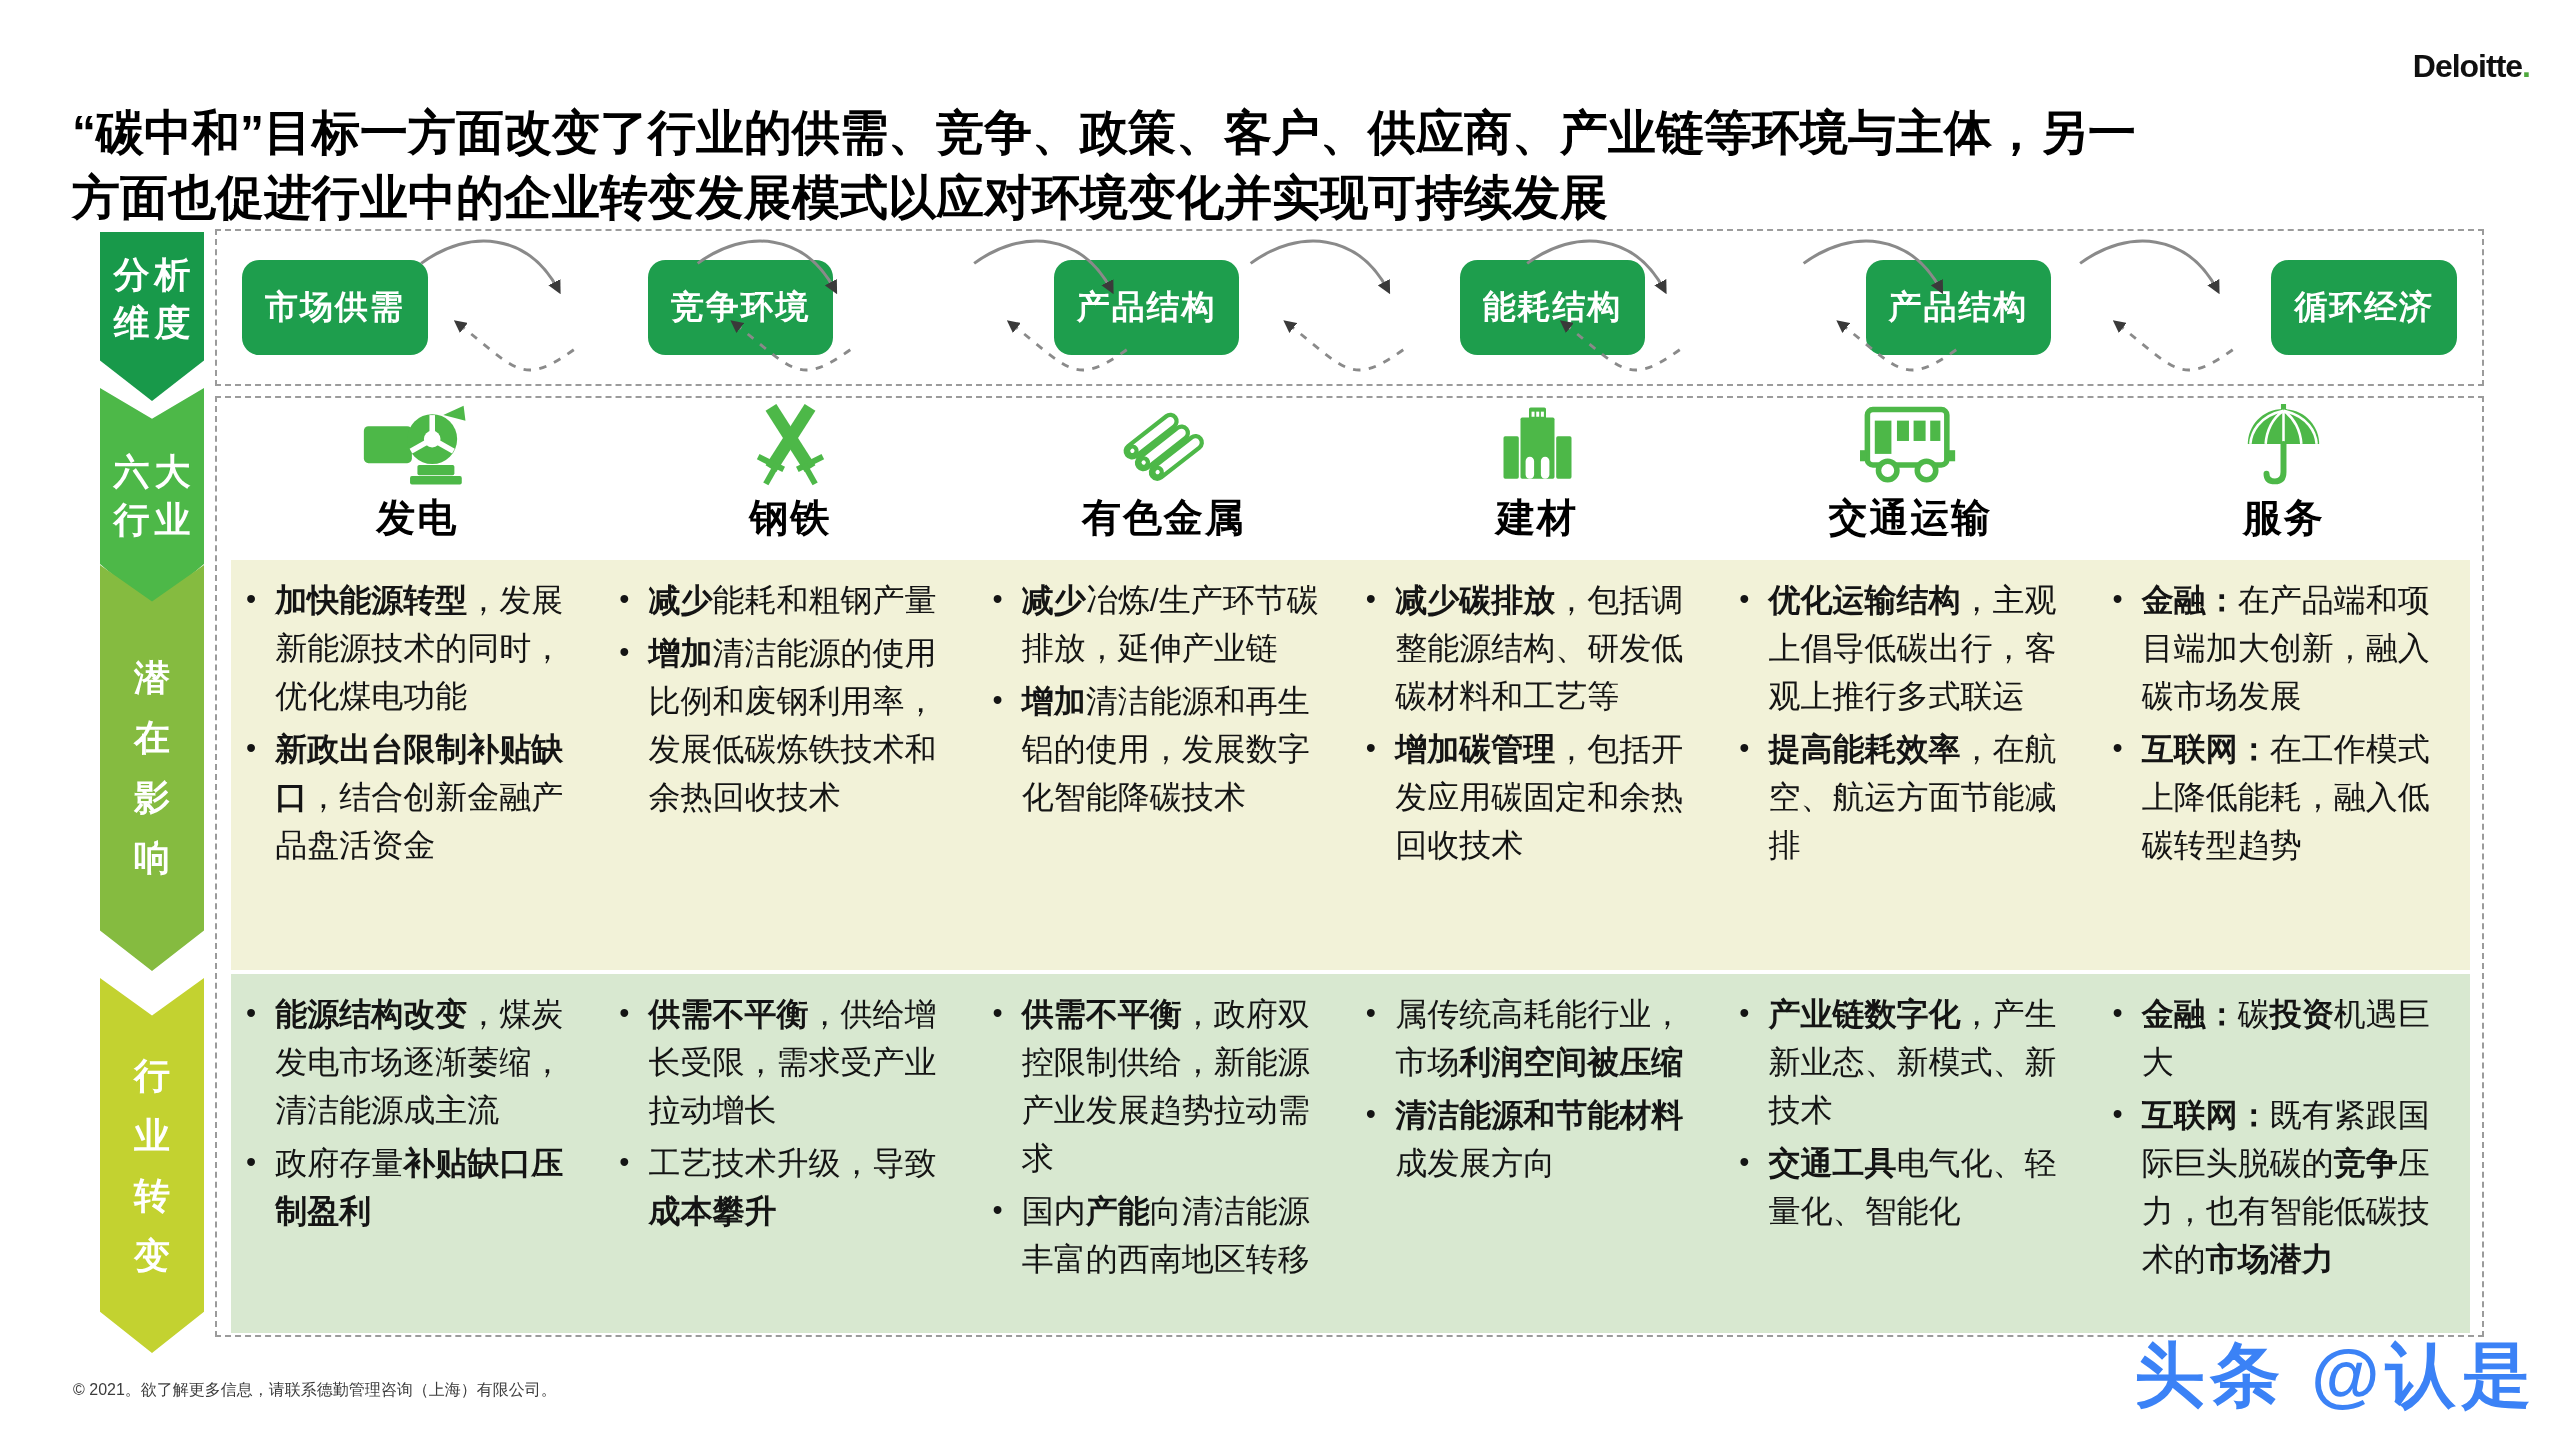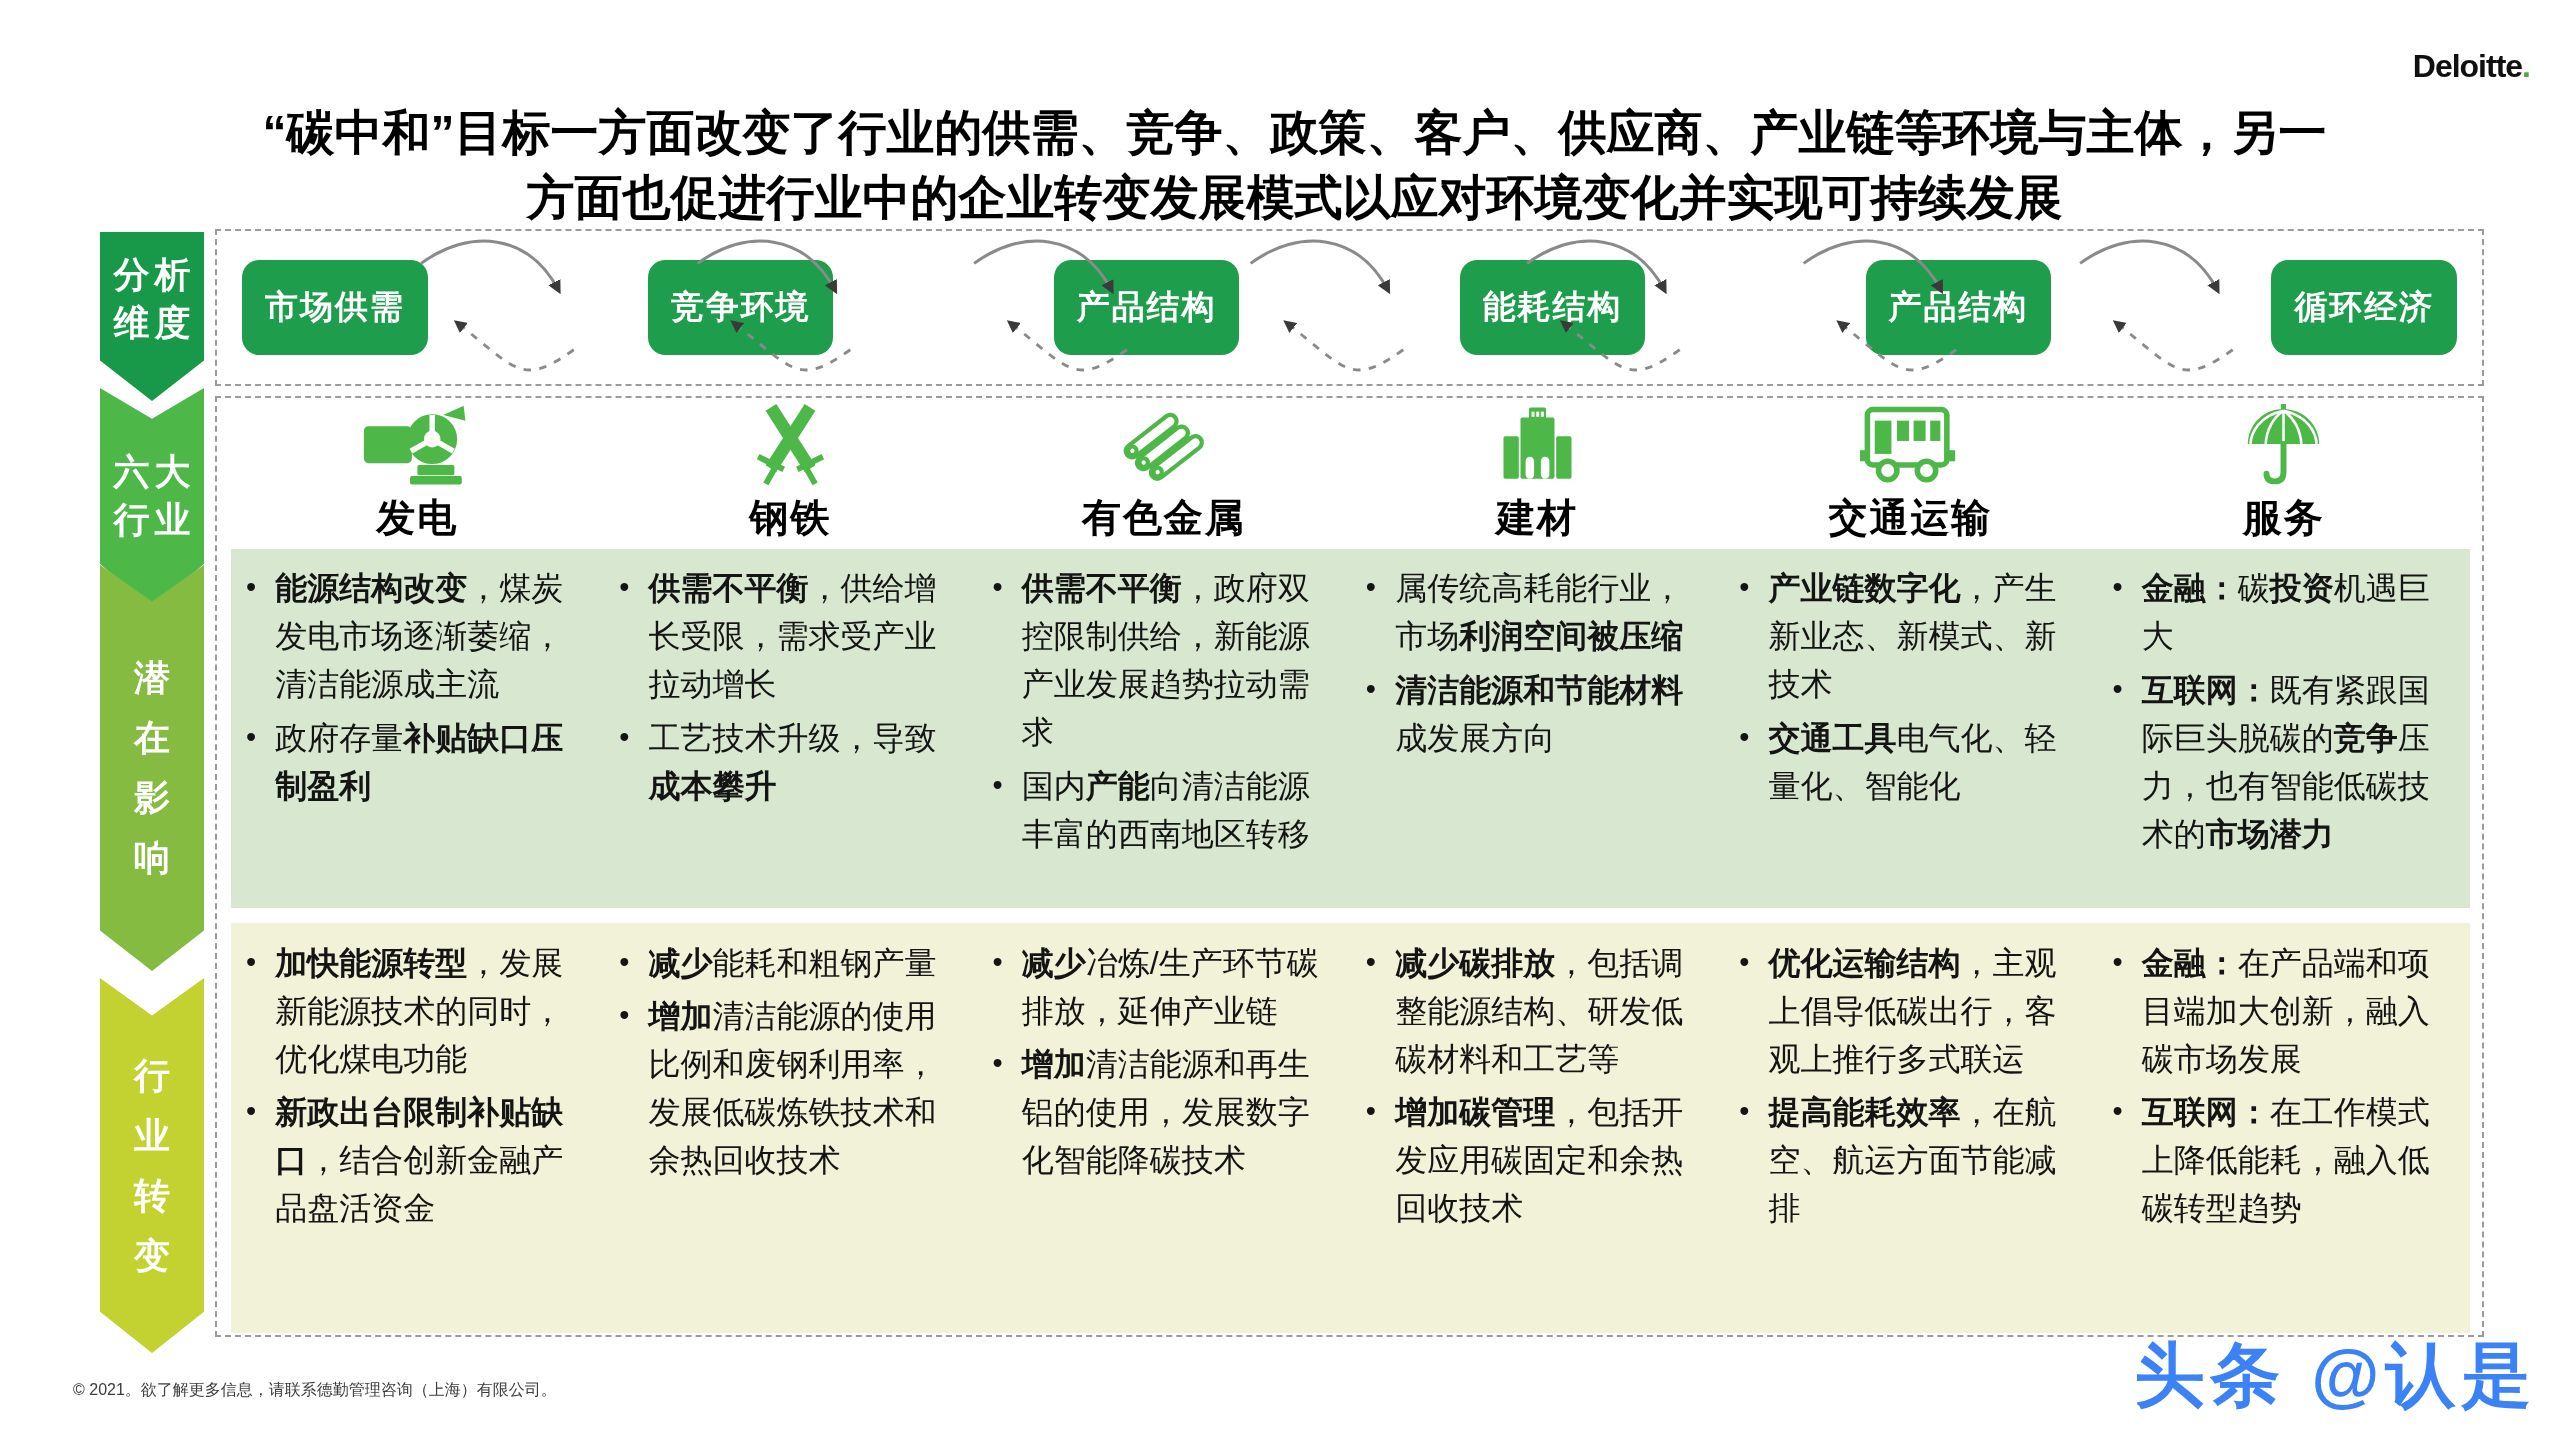--- a/index.html
+++ b/index.html
@@ -14,21 +14,21 @@
     --dash:#9B9B9B;
   }
   *{box-sizing:border-box;}
   html,body{margin:0;padding:0;}
   body{
     width:2576px;height:1449px;position:relative;overflow:hidden;background:#fff;
     font-family:"Liberation Sans","DejaVu Sans",sans-serif;color:#111;
   }
   .logo{position:absolute;top:48px;right:46px;font-size:32px;font-weight:800;color:#101010;letter-spacing:-1px;}
   .logo .dot{color:#4FA83D;}
-  .title{position:absolute;left:72px;top:68px;width:2445px;font-size:48px;font-weight:700;line-height:65px;color:#000;text-align:center;}
+  .title{position:absolute;left:72px;top:68px;width:2445px;font-size:48px;font-weight:700;line-height:65px;color:#000;}
   .title span{display:block;}
 
   
   .ribbon{position:absolute;left:100px;width:104px;color:#fff;text-align:center;font-weight:700;}
   .r1{top:232px;height:169px;background:var(--rib1);clip-path:polygon(0 0,100% 0,100% 76%,50% 100%,0 76%);padding-top:19.3px;}
   .r2{top:388px;height:220px;background:var(--rib2);clip-path:polygon(0 0,50% 14%,100% 0,100% 80%,50% 100%,0 80%);padding-top:60px;}
   .r3{top:565px;height:406px;background:var(--rib3);clip-path:polygon(0 0,50% 9%,100% 0,100% 90%,50% 100%,0 90%);display:flex;align-items:center;justify-content:center;}
   .r4{top:978px;height:375px;background:var(--rib4);clip-path:polygon(0 0,50% 10%,100% 0,100% 89%,50% 100%,0 89%);display:flex;align-items:center;justify-content:flex-end;}
   .hline{font-size:36px;line-height:48px;letter-spacing:4.8px;text-indent:4.8px;}
   .vlabel{width:41px;margin:0 auto;font-size:36px;line-height:60px;word-break:break-all;text-align:center;}
@@ -221,20 +221,58 @@
                 <path d="M50 8 C63 16 70 32 71 47"></path>
                 <path d="M50 8 C21 14 12 34 11 47"></path>
                 <path d="M50 8 C79 14 88 34 89 47"></path>
               </g>
               <path d="M50 47 L50 80 q0 11 -10 11 q-10 0 -10 -9" stroke="var(--ig)" stroke-width="7" fill="none" stroke-linecap="round"></path>
             </svg>
           </div>
           <div class="iname">服务</div>
         </div>
       </div>
+    <div class="grid trow" id="transform-row">
+        <div class="card">
+          <ul>
+            <li><b>加快能源转型</b><span>，发展新能源技术的同时，优化煤电功能</span></li>
+            <li><b>新政出台限制补贴缺口</b><span>，结合创新金融产品盘活资金</span></li>
+          </ul>
+        </div>
+        <div class="card">
+          <ul>
+            <li><b>减少</b><span>能耗和粗钢产量</span></li>
+            <li><b>增加</b><span>清洁能源的使用比例和废钢利用率，发展低碳炼铁技术和余热回收技术</span></li>
+          </ul>
+        </div>
+        <div class="card">
+          <ul>
+            <li><b>减少</b><span>冶炼/生产环节碳排放，延伸产业链</span></li>
+            <li><b>增加</b><span>清洁能源和再生铝的使用，发展数字化智能降碳技术</span></li>
+          </ul>
+        </div>
+        <div class="card">
+          <ul>
+            <li><b>减少碳排放</b><span>，包括调整能源结构、研发低碳材料和工艺等</span></li>
+            <li><b>增加碳管理</b><span>，包括开发应用碳固定和余热回收技术</span></li>
+          </ul>
+        </div>
+        <div class="card">
+          <ul>
+            <li><b>优化运输结构</b><span>，主观上倡导低碳出行，客观上推行多式联运</span></li>
+            <li><b>提高能耗效率</b><span>，在航空、航运方面节能减排</span></li>
+          </ul>
+        </div>
+        <div class="card">
+          <ul>
+            <li><b>金融：</b><span>在产品端和项目端加大创新，融入碳市场发展</span></li>
+            <li><b>互联网：</b><span>在工作模式上降低能耗，融入低碳转型趋势</span></li>
+          </ul>
+        </div>
+      </div>
     <div class="grid improw" id="impact-row">
         <div class="card">
           <ul>
             <li><b>能源结构改变</b><span>，煤炭发电市场逐渐萎缩，清洁能源成主流</span></li>
             <li><span>政府存量</span><b>补贴缺口压制盈利</b></li>
           </ul>
         </div>
         <div class="card">
           <ul>
             <li><b>供需不平衡</b><span>，供给增长受限，需求受产业拉动增长</span></li>
@@ -259,57 +297,19 @@
             <li><b>交通工具</b><span>电气化、轻量化、智能化</span></li>
           </ul>
         </div>
         <div class="card">
           <ul>
             <li><b>金融：</b><span>碳</span><b>投资</b><span>机遇巨大</span></li>
             <li><b>互联网：</b><span>既有紧跟国际巨头脱碳的</span><b>竞争</b><span>压力，也有智能低碳技术的</span><b>市场潜力</b></li>
           </ul>
         </div>
       </div>
-    <div class="grid trow" id="transform-row">
-        <div class="card">
-          <ul>
-            <li><b>加快能源转型</b><span>，发展新能源技术的同时，优化煤电功能</span></li>
-            <li><b>新政出台限制补贴缺口</b><span>，结合创新金融产品盘活资金</span></li>
-          </ul>
-        </div>
-        <div class="card">
-          <ul>
-            <li><b>减少</b><span>能耗和粗钢产量</span></li>
-            <li><b>增加</b><span>清洁能源的使用比例和废钢利用率，发展低碳炼铁技术和余热回收技术</span></li>
-          </ul>
-        </div>
-        <div class="card">
-          <ul>
-            <li><b>减少</b><span>冶炼/生产环节碳排放，延伸产业链</span></li>
-            <li><b>增加</b><span>清洁能源和再生铝的使用，发展数字化智能降碳技术</span></li>
-          </ul>
-        </div>
-        <div class="card">
-          <ul>
-            <li><b>减少碳排放</b><span>，包括调整能源结构、研发低碳材料和工艺等</span></li>
-            <li><b>增加碳管理</b><span>，包括开发应用碳固定和余热回收技术</span></li>
-          </ul>
-        </div>
-        <div class="card">
-          <ul>
-            <li><b>优化运输结构</b><span>，主观上倡导低碳出行，客观上推行多式联运</span></li>
-            <li><b>提高能耗效率</b><span>，在航空、航运方面节能减排</span></li>
-          </ul>
-        </div>
-        <div class="card">
-          <ul>
-            <li><b>金融：</b><span>在产品端和项目端加大创新，融入碳市场发展</span></li>
-            <li><b>互联网：</b><span>在工作模式上降低能耗，融入低碳转型趋势</span></li>
-          </ul>
-        </div>
-      </div>
   </div>
 
   <div class="footer">© 2021。欲了解更多信息，请联系德勤管理咨询（上海）有限公司。</div>
   <div class="watermark">头条 @认是</div>
 
 </div>
 
 
 </body></html>

